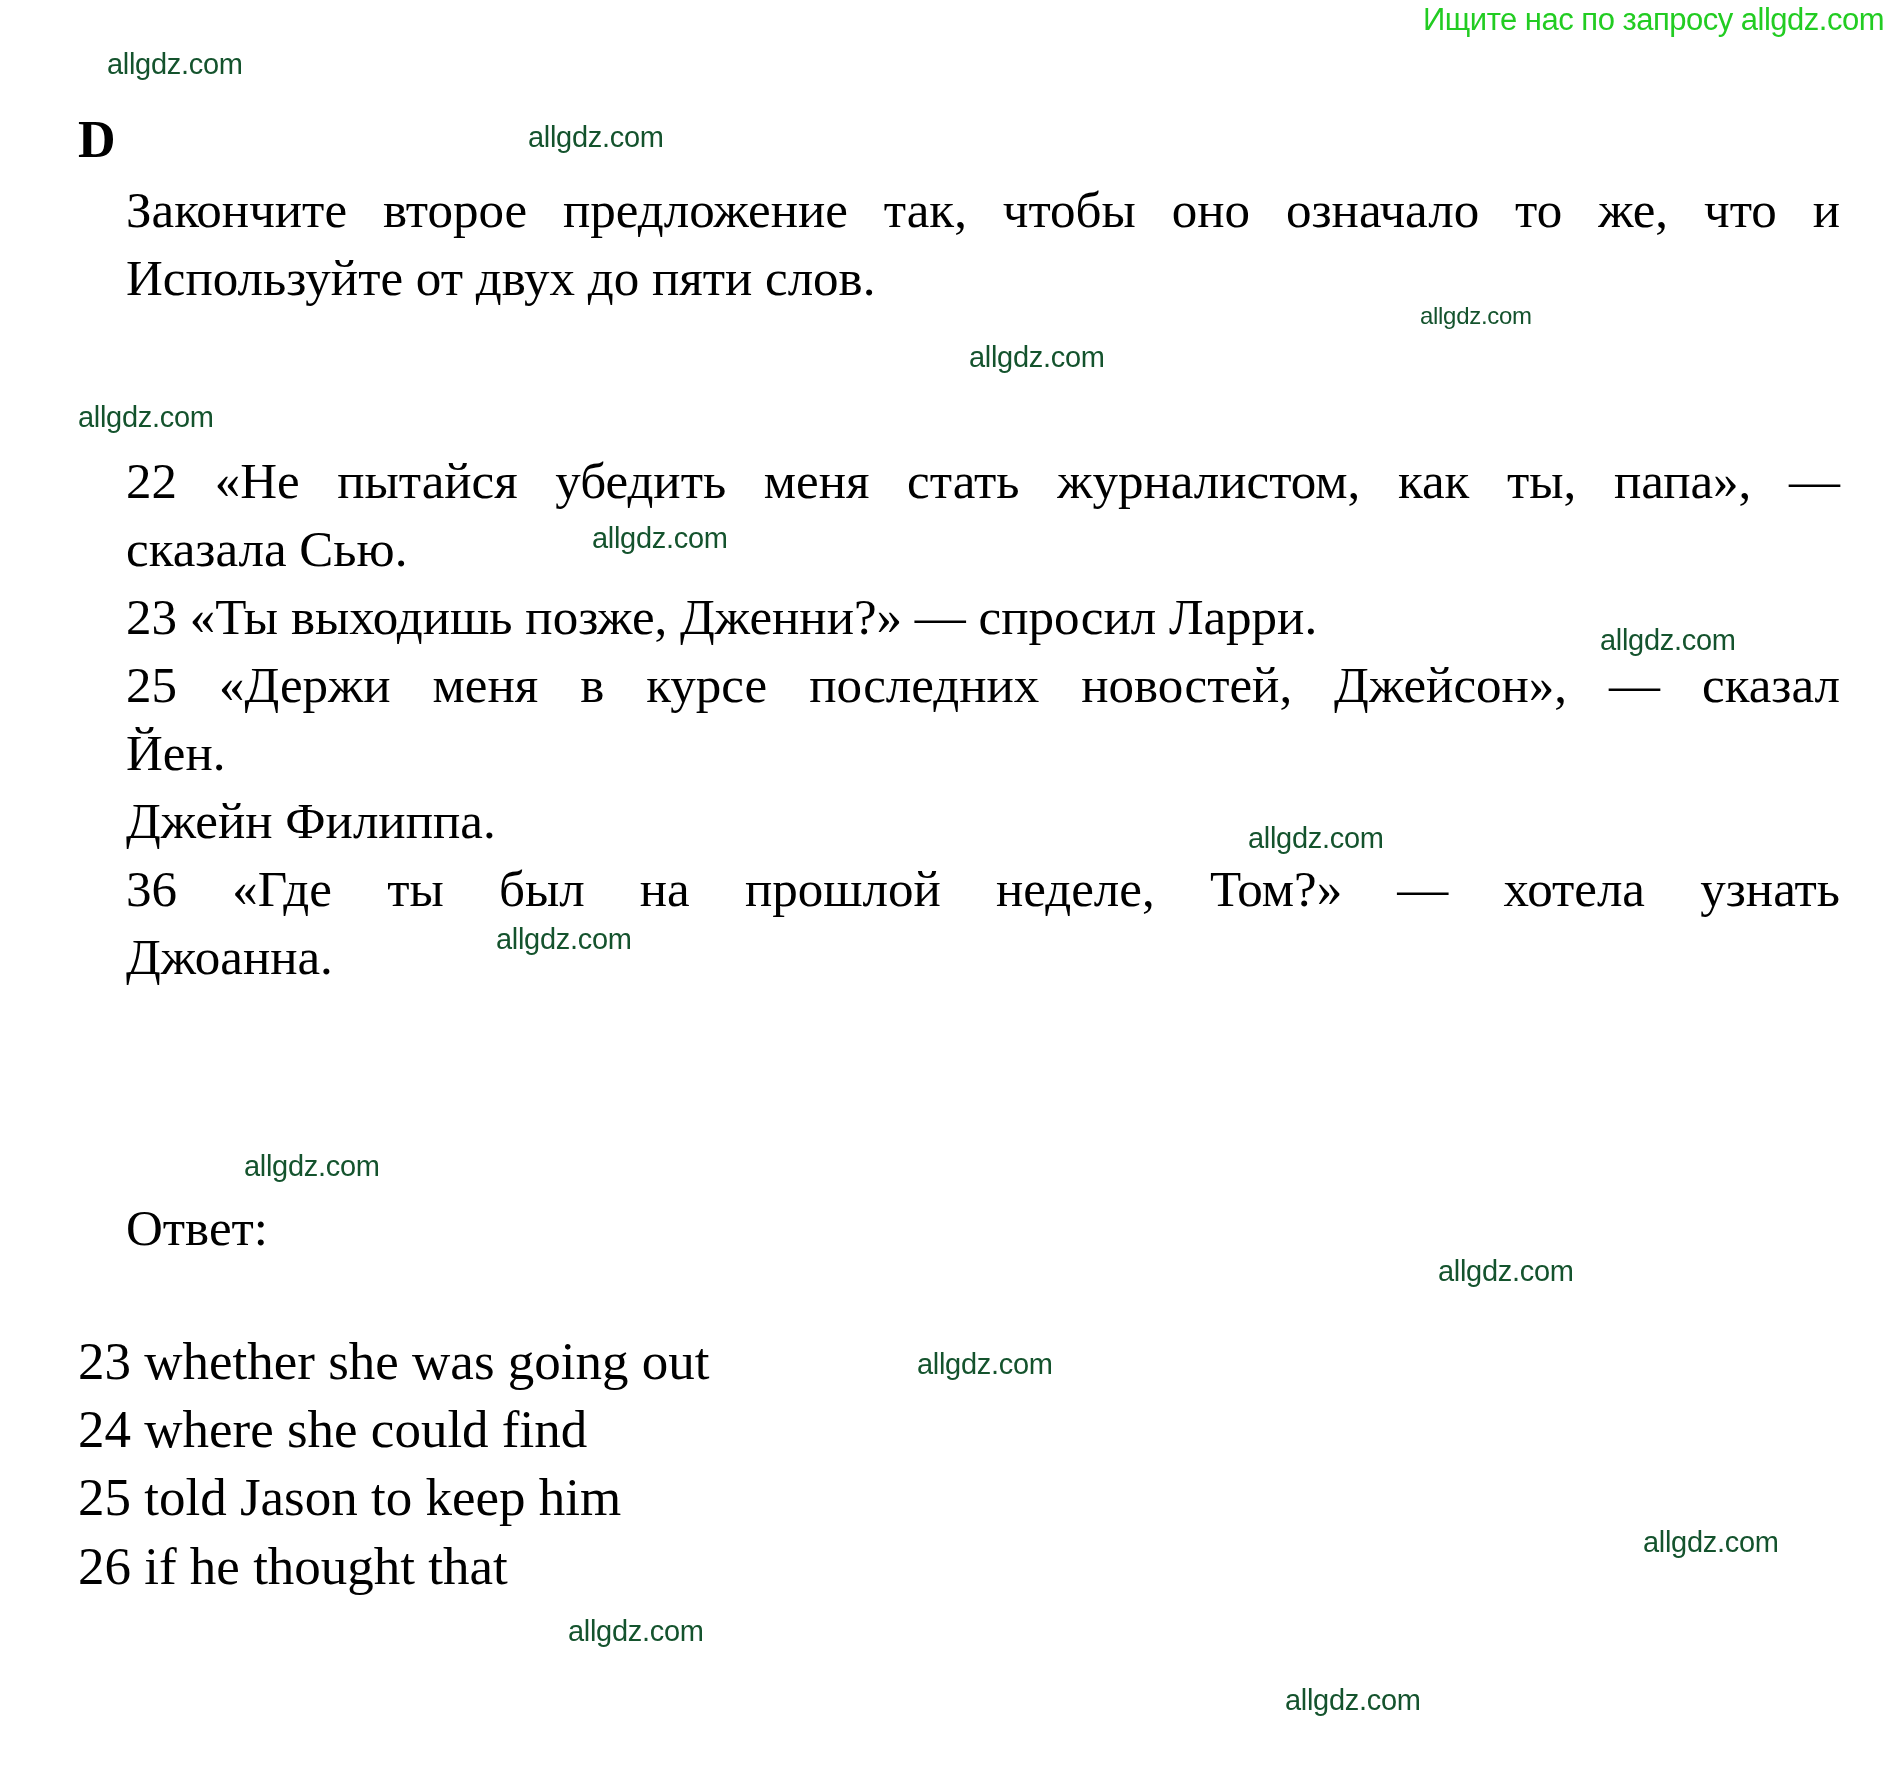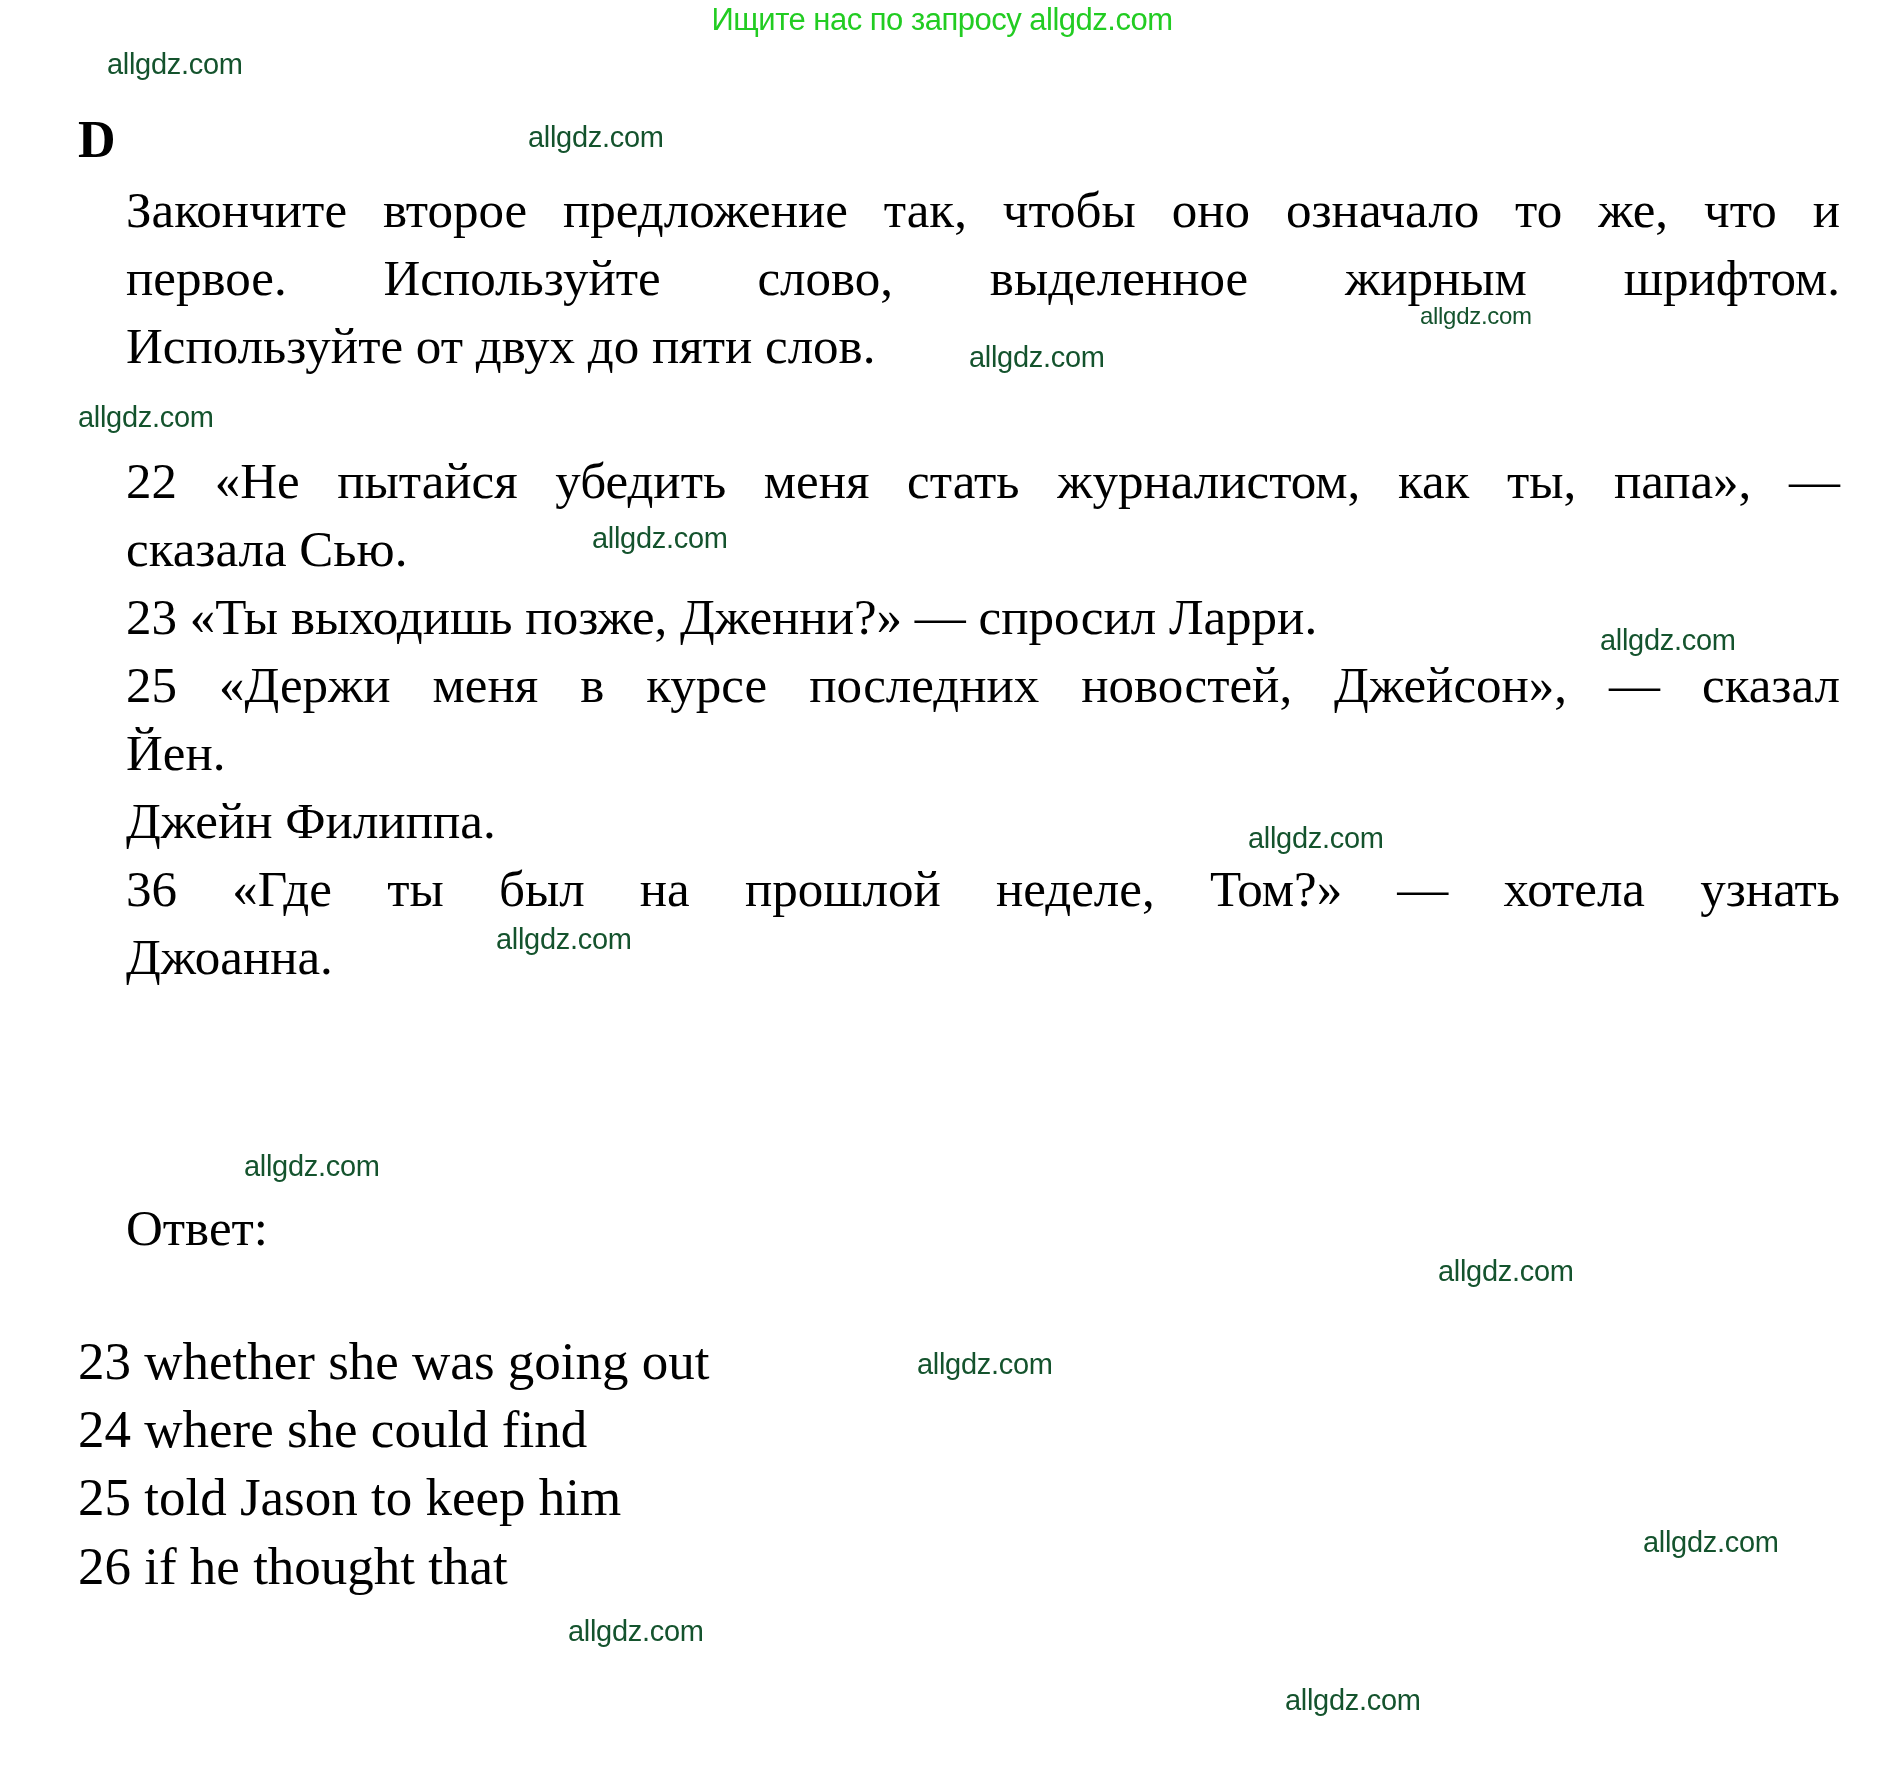--- a/index.html
+++ b/index.html
@@ -12,21 +12,21 @@
     height: 1767px;
     position: relative;
     overflow: hidden;
     color: #000;
   }
   .banner {
     position: absolute;
     top: 0px;
     left: 0;
     width: 1884px;
-    text-align: center;
+    text-align: right;
     font-family: "Liberation Sans", sans-serif;
     font-size: 31px;
     line-height: 40px;
     letter-spacing: -0.5px;
   }
   .wm {
     position: absolute;
     font-family: "Liberation Sans", sans-serif;
     font-size: 29px;
     line-height: 32px;
@@ -87,21 +87,20 @@
 <body>
 
 <div class="banner" style="color: rgb(34, 204, 34);">
   <span>Ищите нас по запросу allgdz.com</span>
 </div>
 
 <div class="heading-d">D</div>
 
 <div class="serif-block" style="top:176px;">
   <span class="line justify">Закончите второе предложение так, чтобы оно означало то же, что и</span>
-  <span class="line justify">первое. Используйте слово, выделенное жирным шрифтом.</span>
   <span class="line">Используйте от двух до пяти слов.</span>
 </div>
 
 <div class="serif-block" style="top:447px;">
   <span class="line justify">22 «Не пытайся убедить меня стать журналистом, как ты, папа», —</span>
   <span class="line">сказала Сью.</span>
   <span class="line">23 «Ты выходишь позже, Дженни?» — спросил Ларри.</span>
   <span class="line justify">25 «Держи меня в курсе последних новостей, Джейсон», — сказал</span>
   <span class="line">Йен.</span>
   <span class="line">Джейн Филиппа.</span>

